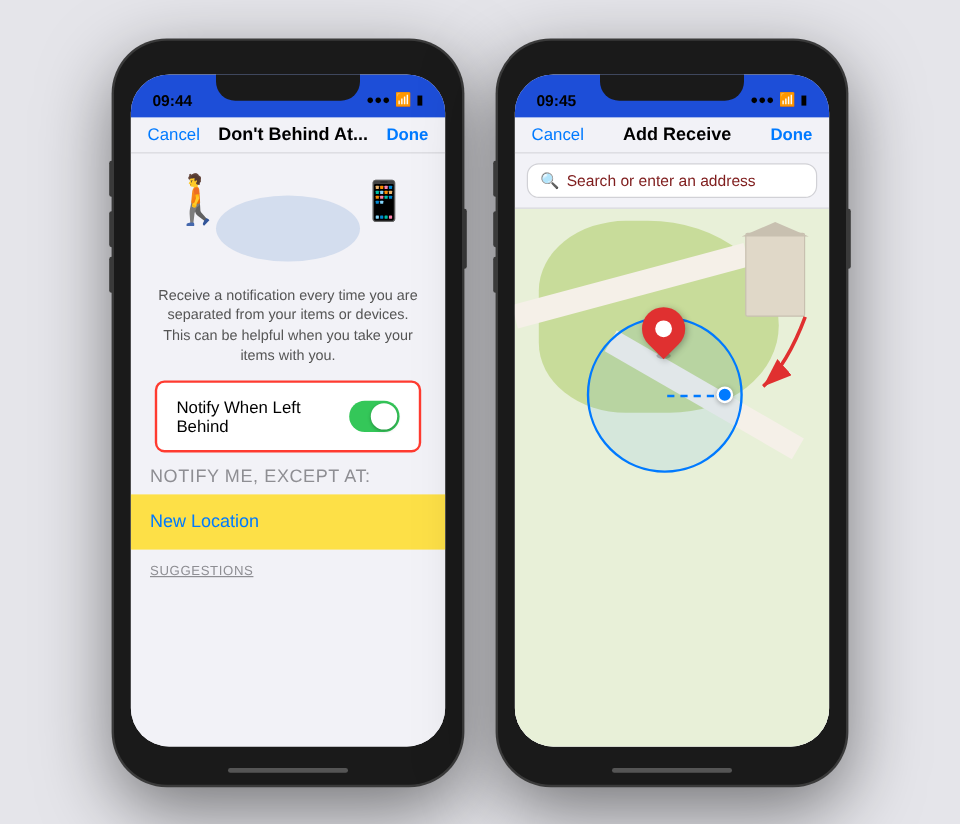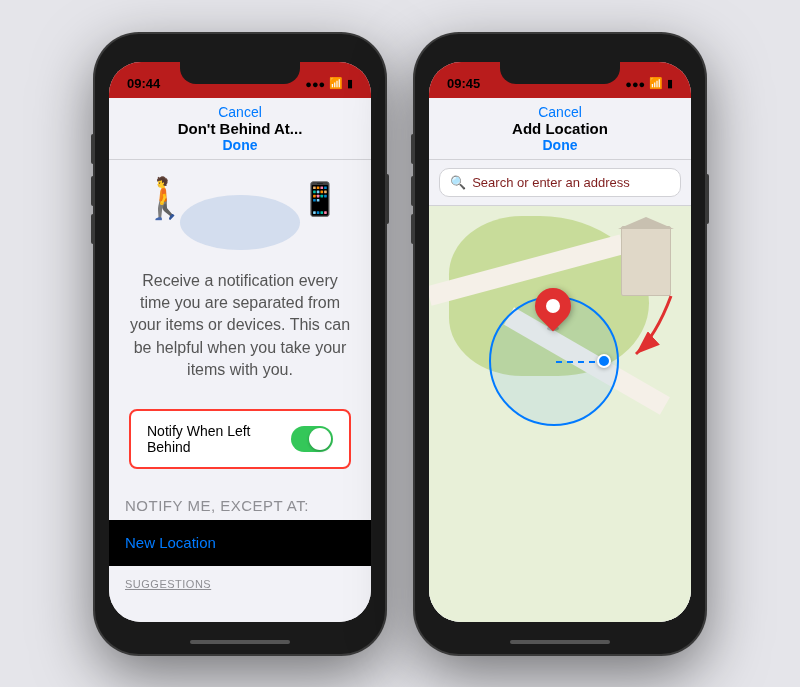--- a/index.html
+++ b/index.html
@@ -86,21 +86,21 @@
       bottom: 10px;
     }
 
     
     .status-bar {
       display: flex;
       justify-content: space-between;
       align-items: center;
       padding: 12px 18px 4px;
       height: 36px;
-      background: #b91c1c;
+      background: #1d4ed8;
     }
     .status-time {
       font-size: 13px;
       font-weight: 600;
       color: #000;
     }
     .status-icons {
       display: flex;
       gap: 4px;
       align-items: center;
@@ -109,21 +109,20 @@
     }
 
     
     .nav-bar {
       display: flex;
       justify-content: space-between;
       align-items: center;
       padding: 6px 14px;
       background: #f2f2f7;
       border-bottom: 1px solid #d1d1d6;
-      flex-direction: column;
     }
     .nav-cancel {
       color: #007aff;
       font-size: 14px;
     }
     .nav-title {
       font-size: 15px;
       font-weight: 600;
       color: #000;
     }
@@ -168,36 +167,36 @@
     }
     .person-icon {
       font-size: 40px;
       z-index: 1;
       position: absolute;
       right: 70px;
       top: 15px;
       color: #007aff;
     }
     .description-text {
-      font-size: 16px;
+      font-size: 12px;
       color: #555;
       text-align: center;
       padding: 0 20px 12px;
       line-height: 1.4;
     }
     .toggle-row {
       background: #fff;
       width: 100%;
       display: flex;
       justify-content: space-between;
       align-items: center;
       padding: 12px 16px;
       border: 2px solid #ff3b30;
       border-radius: 8px;
-      margin: 16px 10px;
+      margin: 0 10px;
       width: calc(100% - 20px);
     }
     .toggle-label {
       font-size: 14px;
       color: #000;
     }
     .toggle-switch {
       width: 44px;
       height: 26px;
       background: #34c759;
@@ -216,21 +215,21 @@
     }
     .section-header {
       font-size: 15px;
       color: #8e8e93;
       text-transform: uppercase;
       padding: 12px 16px 6px;
       width: 100%;
       letter-spacing: 0.5px;
     }
     .location-row {
-      background: #000000;
+      background: #fde047;
       width: 100%;
       padding: 14px 16px;
     }
     .new-location-link {
       color: #007aff;
       font-size: 15px;
     }
     .suggestions-header {
       font-size: 11px;
       color: #8e8e93;
@@ -483,21 +482,21 @@
         <span class="status-time">09:45</span>
         <div class="status-icons">
           <span>●●●</span>
           <span>📶</span>
           <span>▮</span>
         </div>
       </div>
 
       <div class="nav-bar">
         <span class="nav-cancel">Cancel</span>
-        <span class="nav-title">Add Location</span>
+        <span class="nav-title">Add Receive</span>
         <span class="nav-done">Done</span>
       </div>
 
       <div class="search-bar-area">
         <div class="search-bar">
           <span class="search-icon">🔍</span>
           <span class="search-placeholder">Search or enter an address</span>
         </div>
       </div>
 

